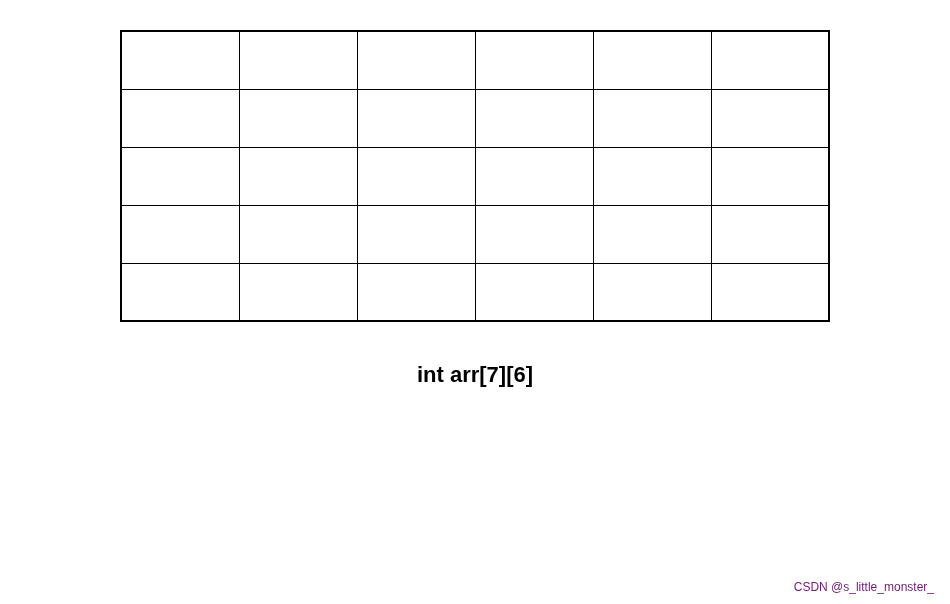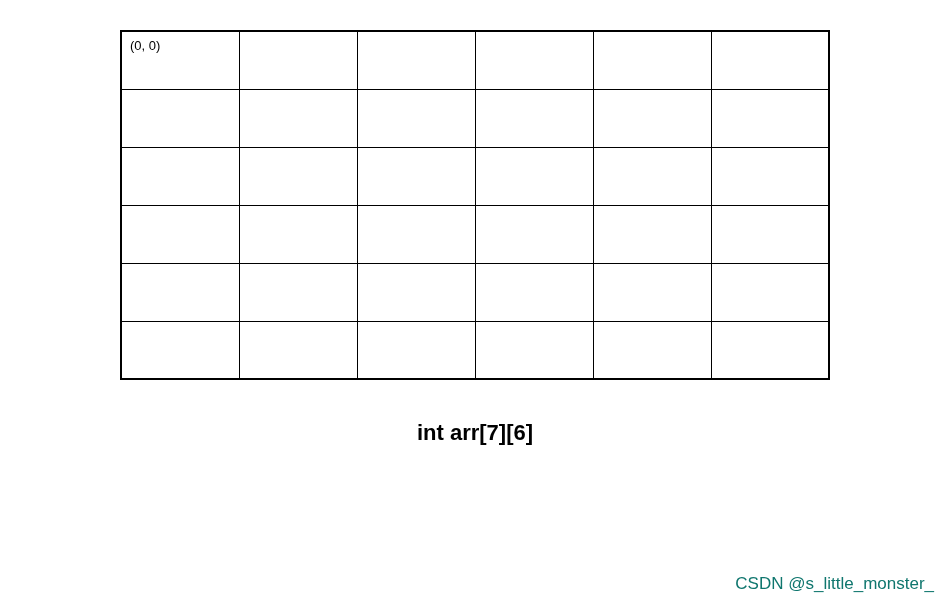--- a/index.html
+++ b/index.html
@@ -70,44 +70,34 @@
       font-size: 22px;
       font-weight: bold;
       color: #000000;
       font-family: Arial, sans-serif;
     }
 
     .watermark {
       position: absolute;
       bottom: 10px;
       right: 16px;
-      font-size: 17px;
-      color: #0f766e;
+      font-size: 12px;
+      color: #701a75;
       font-family: Arial, sans-serif;
     }
   </style>
 </head>
 <body>
 
 <div class="main-container">
 
   <div class="grid-wrapper">
     <table class="grid-table">
       <tbody>
 
-        <tr>
-          <td>
-            <span class="cell-coord">(0, 0)</span>
-          </td>
-          <td></td>
-          <td></td>
-          <td></td>
-          <td></td>
-          <td></td>
-        </tr>
 
 
         <tr>
           <td></td>
           <td></td>
           <td></td>
           <td></td>
           <td></td>
           <td></td>
         </tr>

